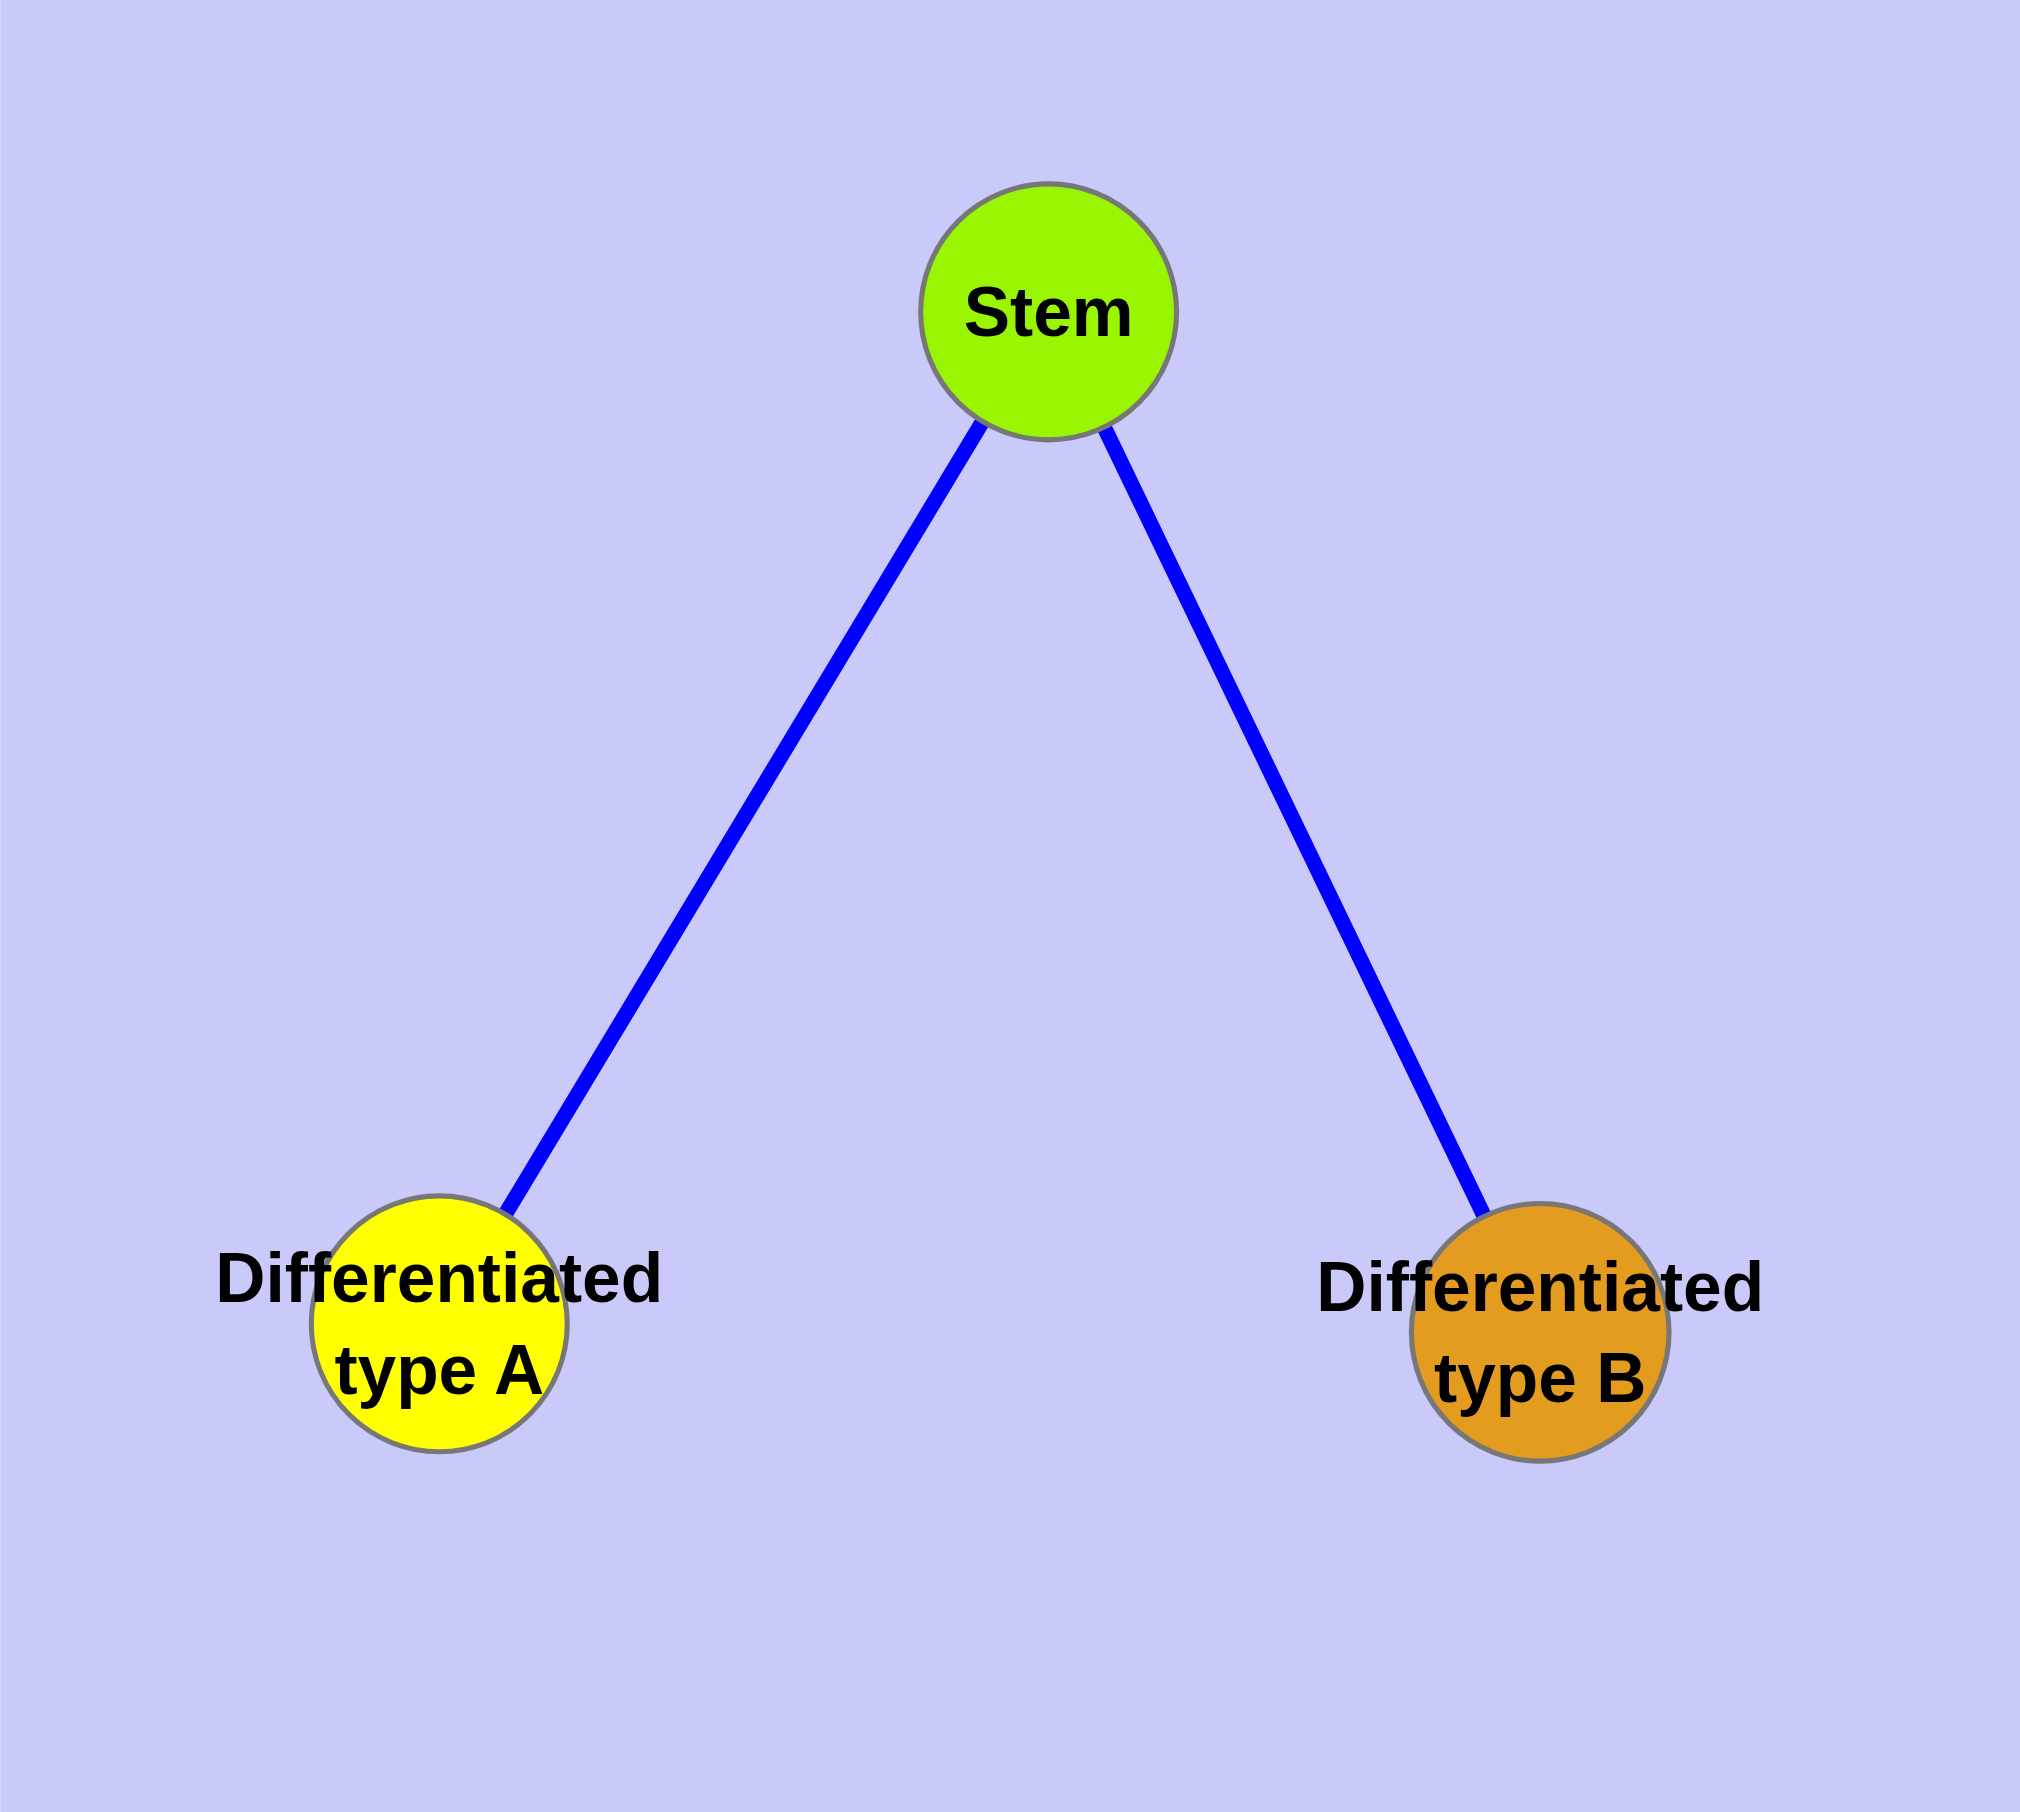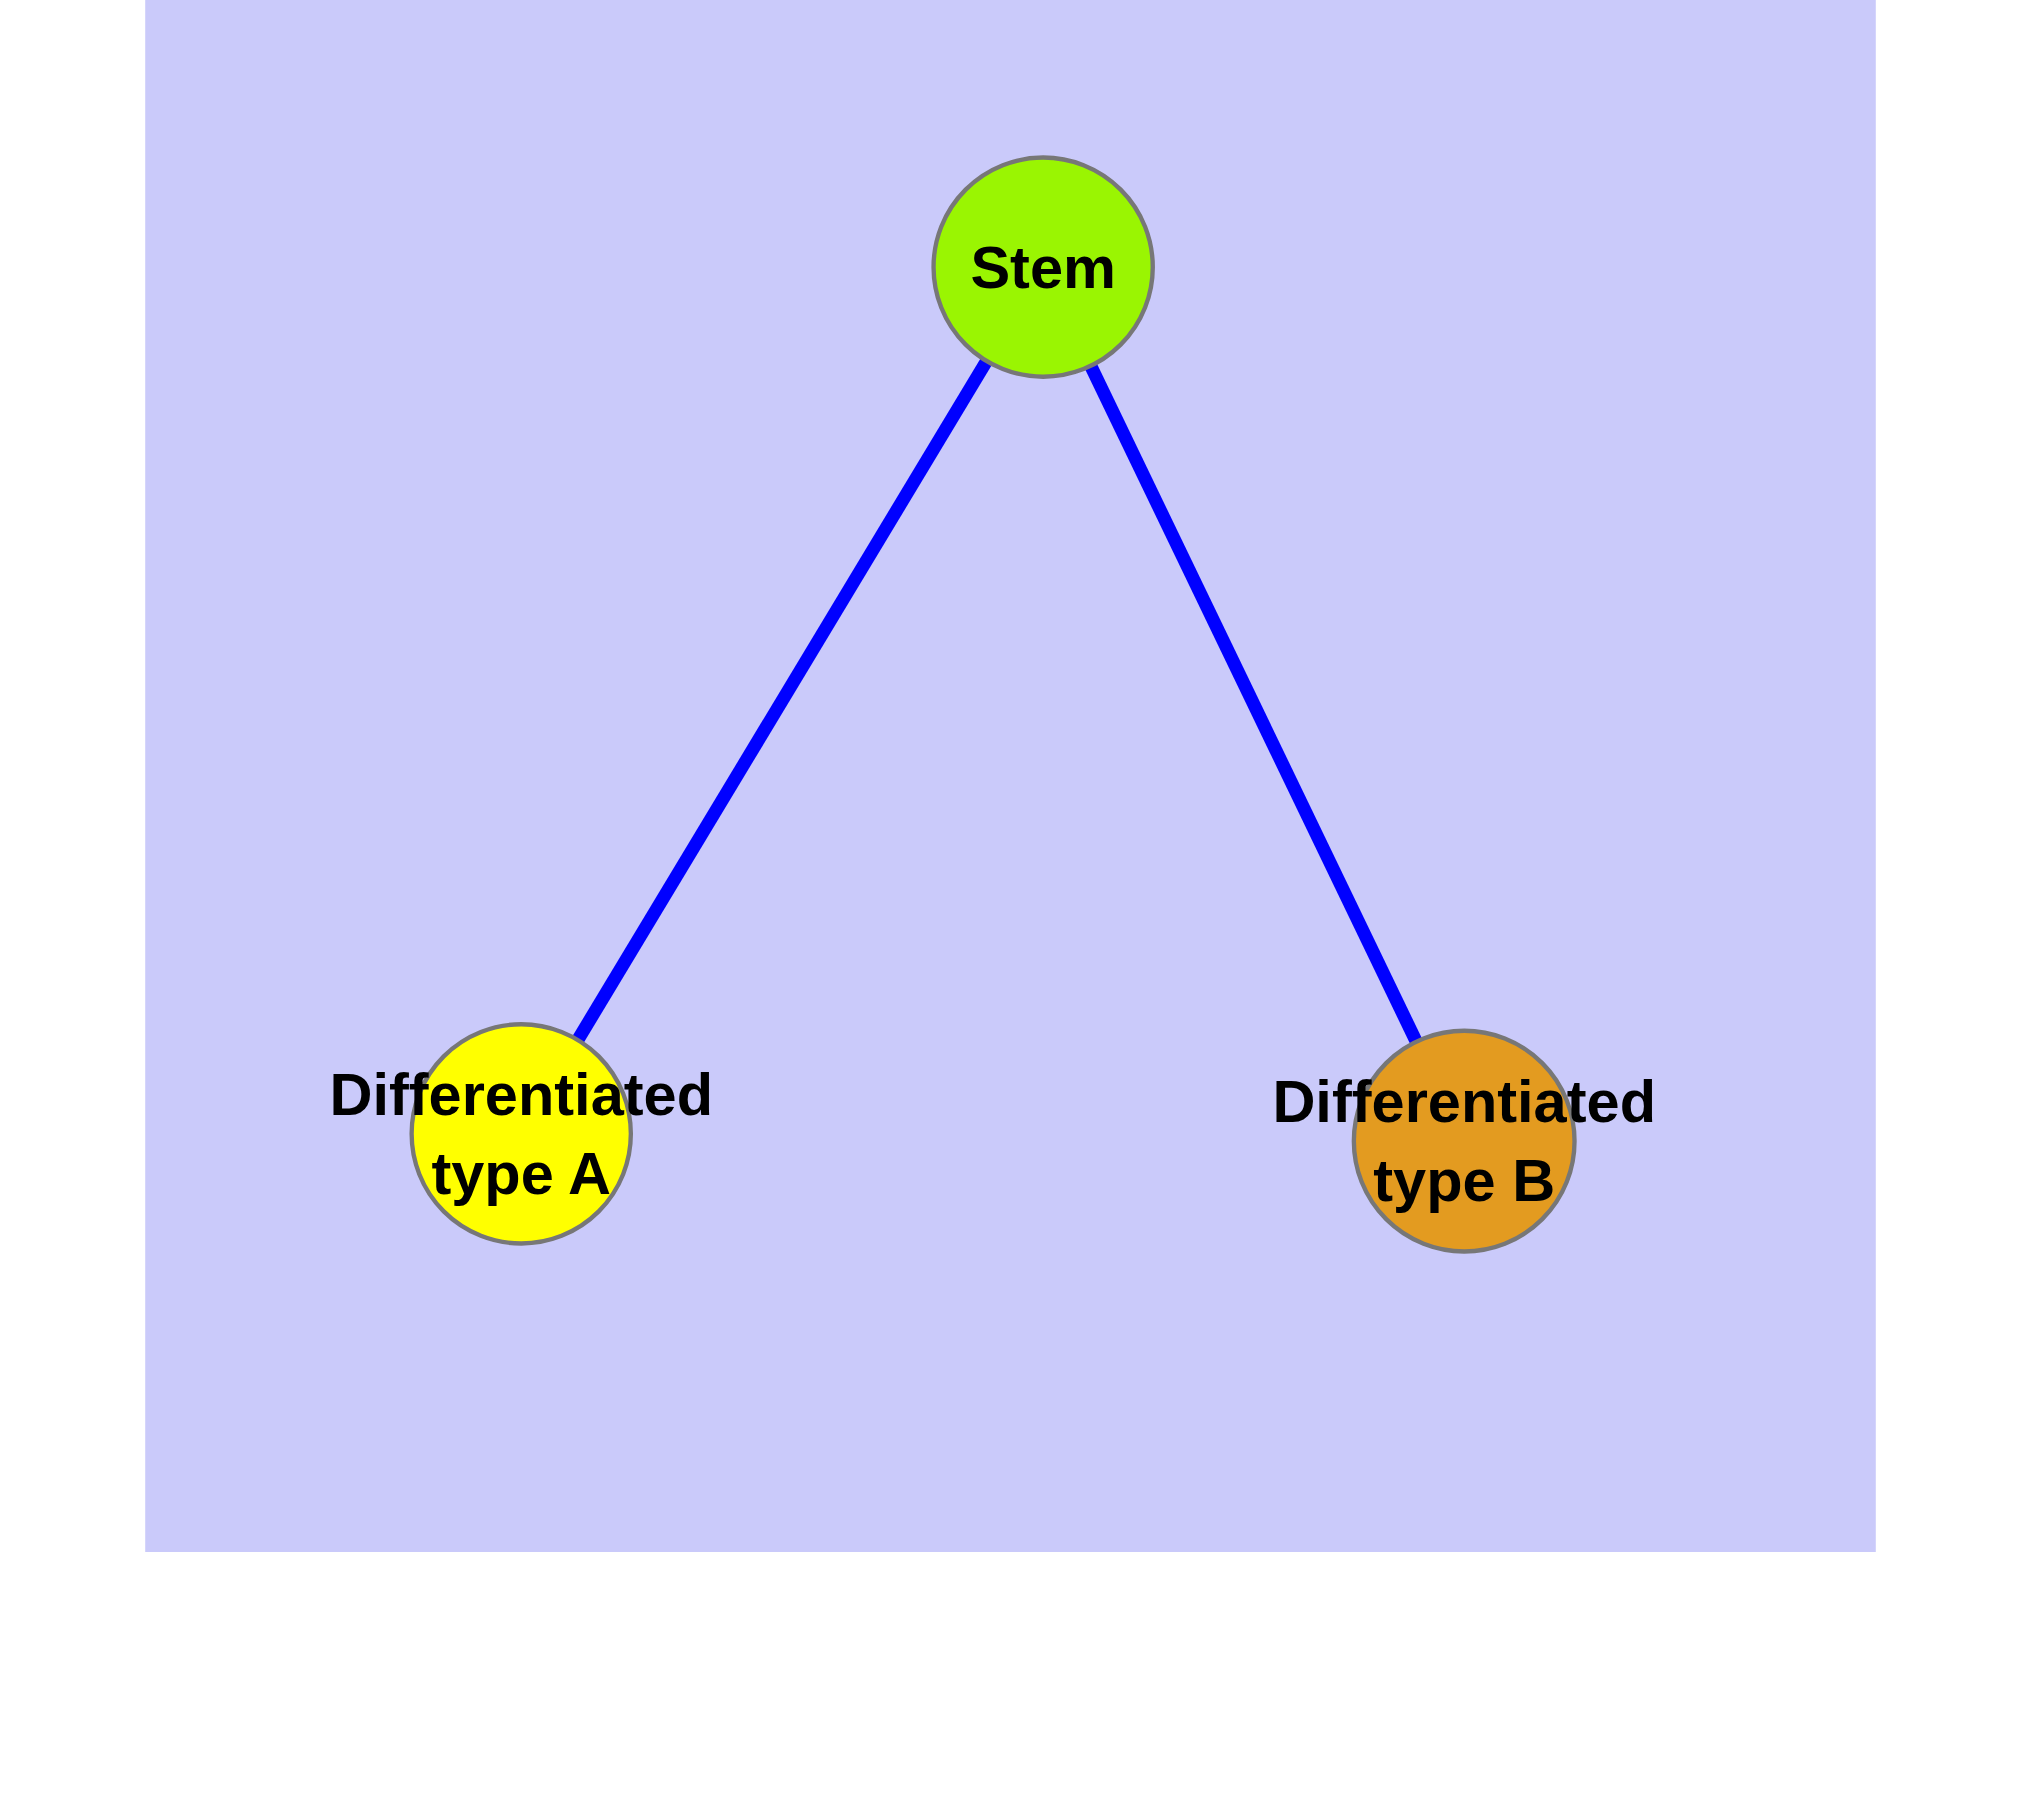--- a/index.html
+++ b/index.html
@@ -5,21 +5,21 @@
   html, body {
     margin: 0;
     padding: 0;
     width: 2021px;
     height: 1812px;
     overflow: hidden;
     background: #ffffff;
   }
   .stage {
     width: 2021px;
-    height: 1552px;
+    height: 1812px;
     border-radius: 16px;
   }
   svg {
     display: block;
     width: 100%;
     height: 100%;
   }
   .node-label {
     font-family: "Liberation Sans", sans-serif;
     font-weight: bold;

